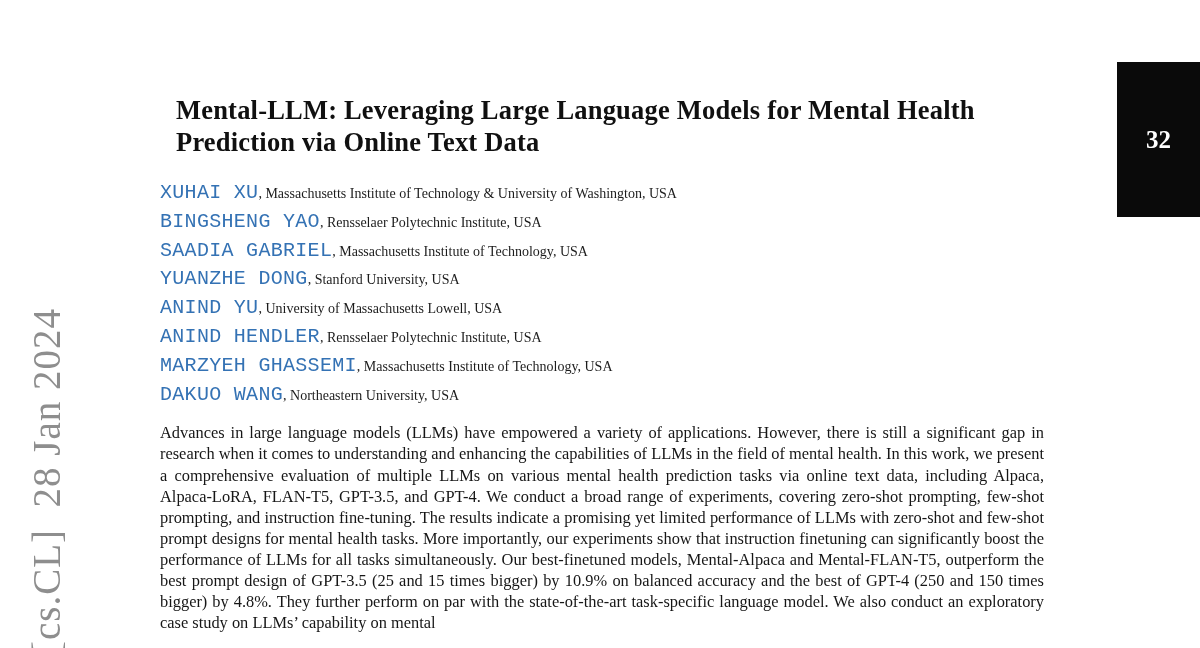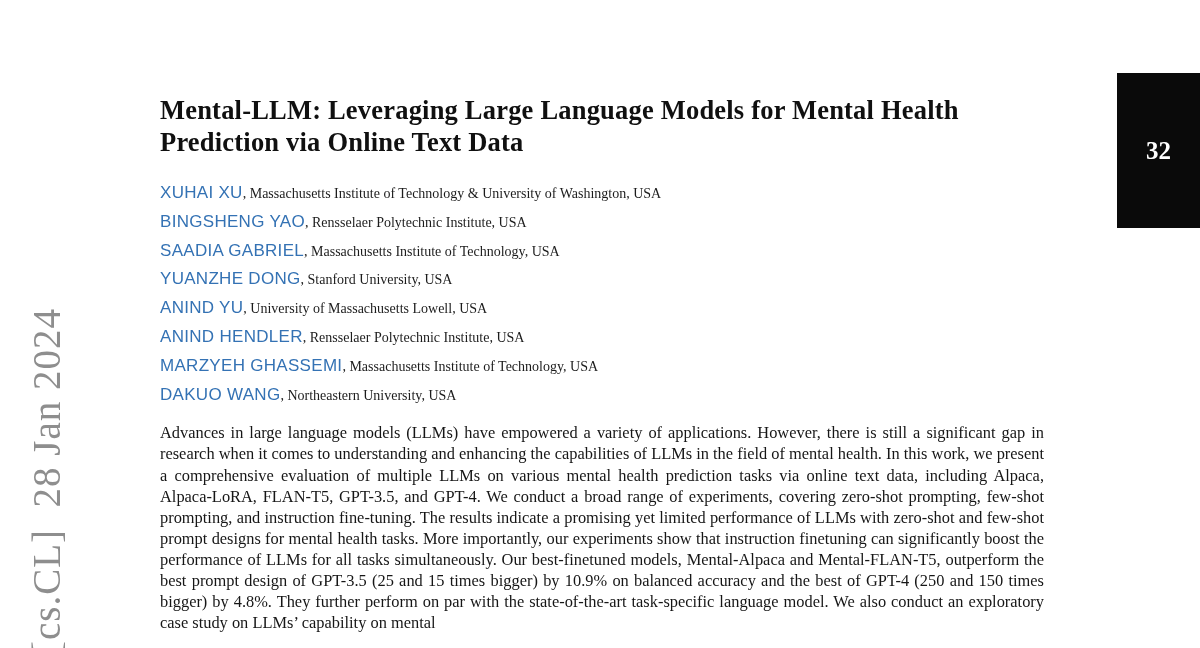--- a/index.html
+++ b/index.html
@@ -24,21 +24,21 @@
     font-size: 39px;
     color: #8e8e8e;
     white-space: pre;
     letter-spacing: 1px;
   }
 
   
   .page-marker {
     position: absolute;
     left: 1117px;
-    top: 73px;
+    top: 62px;
     width: 83px;
     height: 155px;
     background: #0a0a0a;
     color: #ffffff;
     display: flex;
     align-items: center;
     justify-content: center;
     font-family: "Liberation Serif", serif;
     font-weight: bold;
     font-size: 25px;
@@ -51,29 +51,30 @@
     top: 94px;
     width: 884px;
   }
   .paper-title {
     font-family: "Liberation Serif", serif;
     font-weight: bold;
     font-size: 26.5px;
     line-height: 32px;
     color: #101010;
     letter-spacing: 0.2px;
+    margin-left: 16px;
   }
   .author-list { margin-top: 21px; }
   .author-line {
     line-height: 27.8px;
     white-space: nowrap;
   }
   .author-name {
-    font-family: Liberation Sans, sans-serif;
-    font-size: 17px;
+    font-family: Liberation Mono, monospace;
+    font-size: 20px;
     color: #3472b4;
     letter-spacing: 0.3px;
   }
   .author-aff {
     font-family: "Liberation Serif", serif;
     font-size: 14px;
     color: #1c1c1c;
   }
   .abstract {
     margin-top: 13px;

